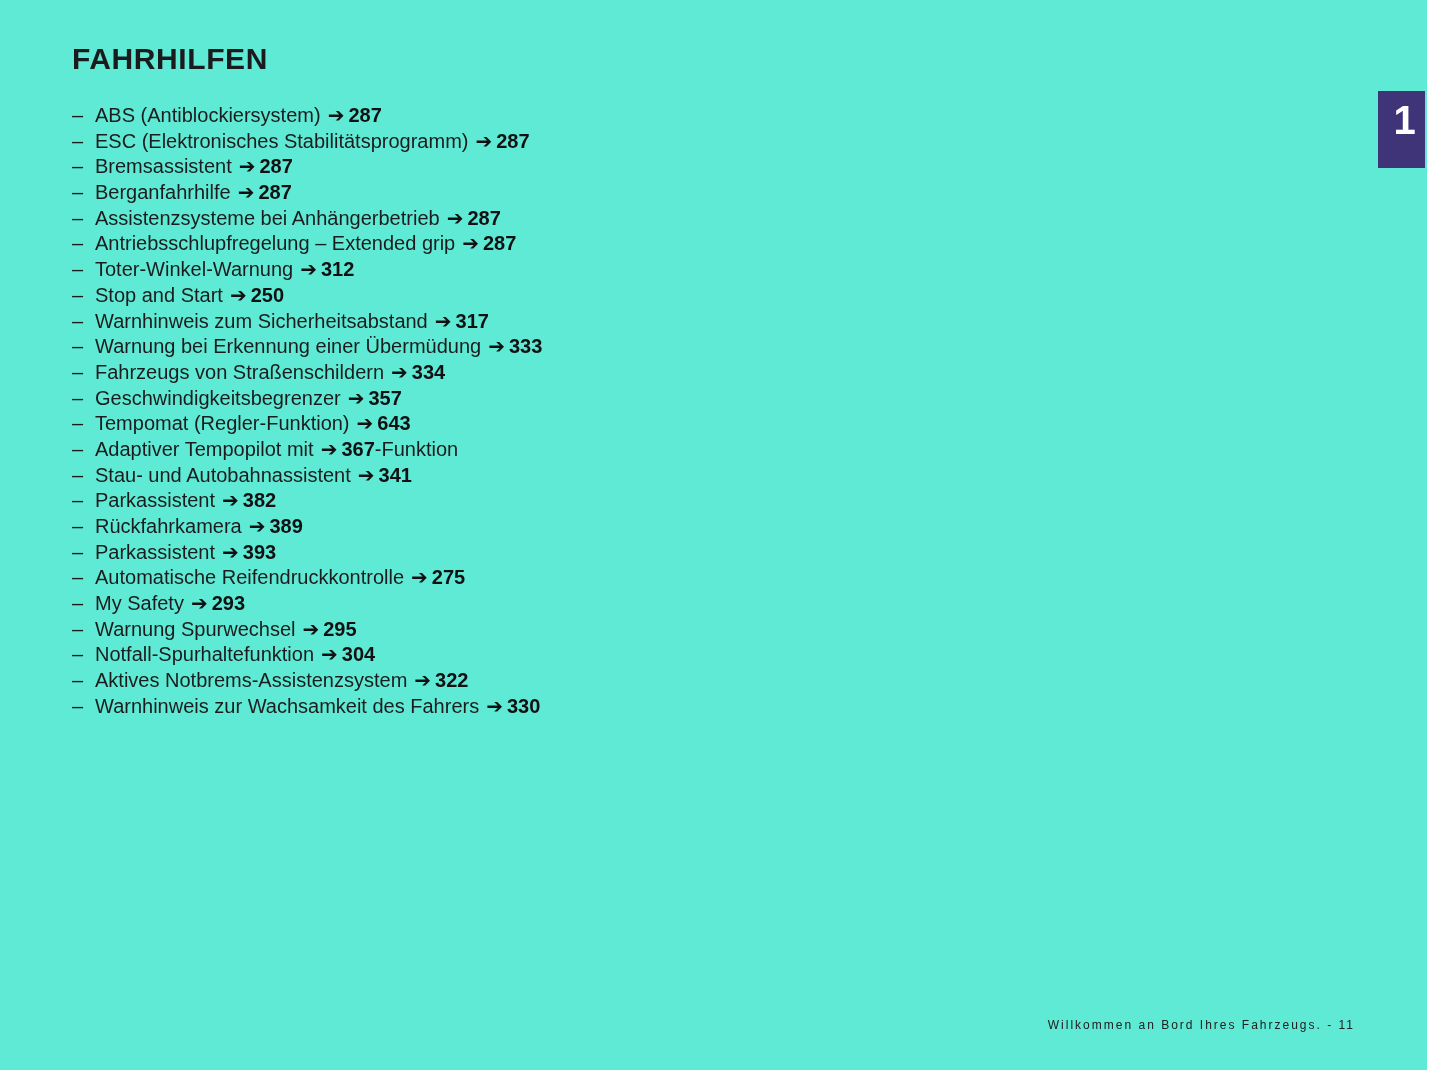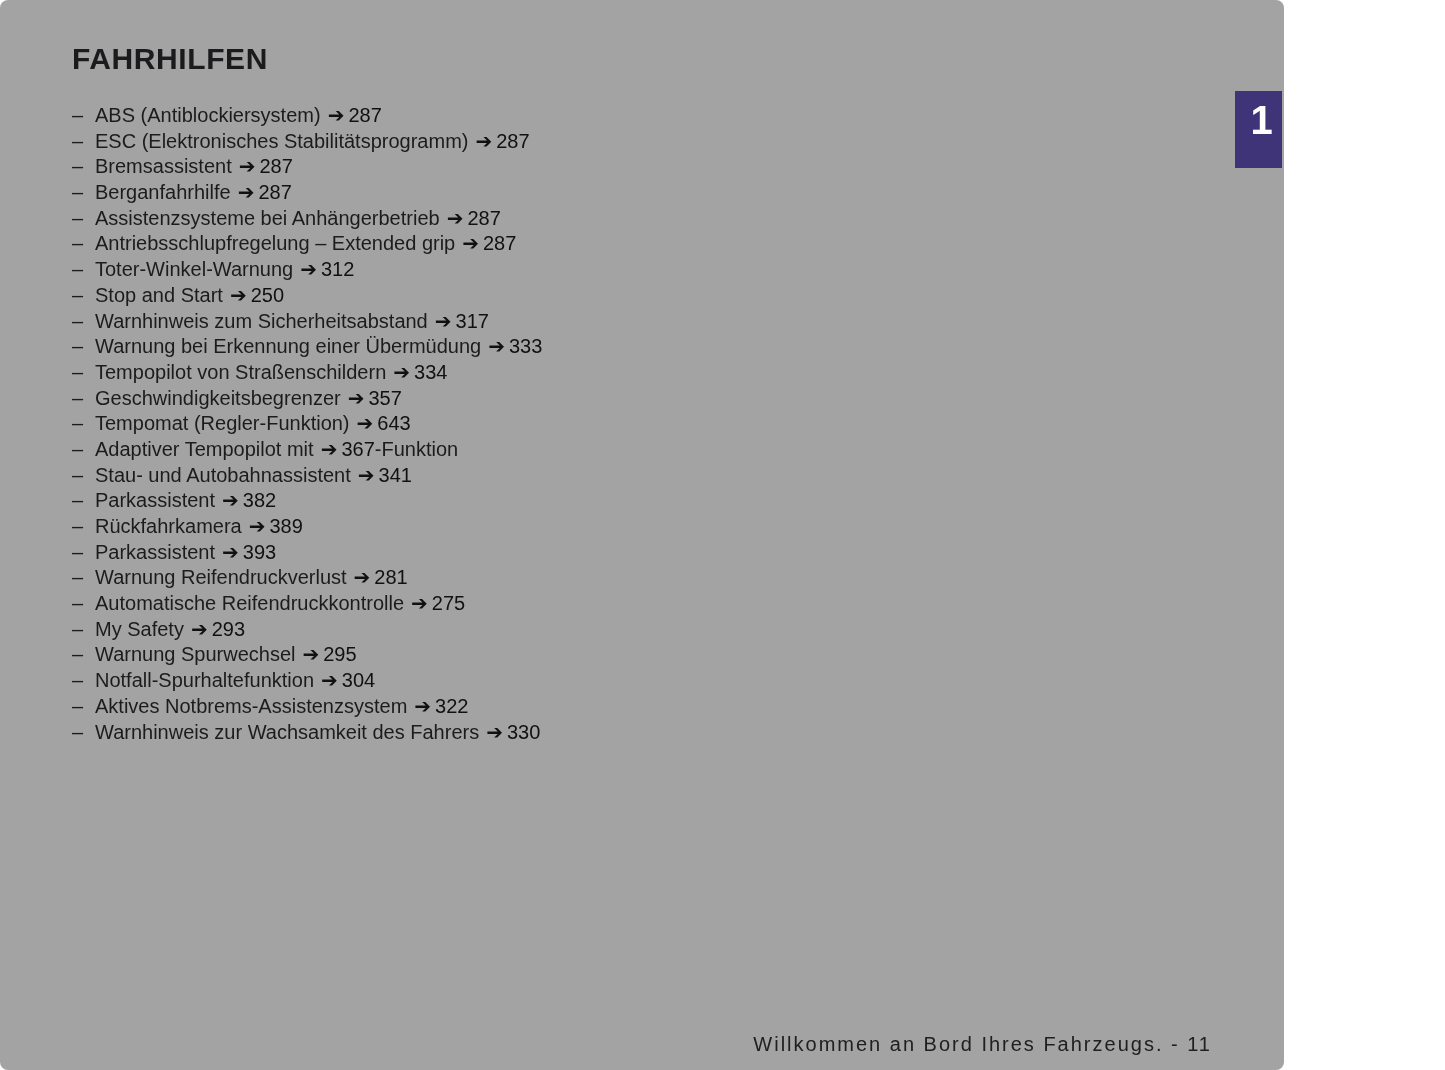--- a/index.html
+++ b/index.html
@@ -5,23 +5,22 @@
   * { margin: 0; padding: 0; box-sizing: border-box; }
   html, body {
     width: 1445px; height: 1070px;
     background: #ffffff;
     font-family: "Liberation Sans", "DejaVu Sans", sans-serif;
     color: #1c1c1e;
     overflow: hidden;
   }
   .page {
     position: relative;
-    width: 1284px; height: 1070px;
-    background: #a3a3a3;
-    border-radius: 8px;
+    width: 1427px; height: 1070px;
+    background: #5eead4;
   }
   .page-title {
     position: absolute;
     left: 72px; top: 42px;
     font-size: 30px;
     font-weight: 700;
     letter-spacing: 0.6px;
     color: #1b1b1d;
   }
   .toc-list {
@@ -39,21 +38,21 @@
   .toc-list .dash {
     display: inline-block;
     width: 23px;
   }
   .toc-list .arrow {
     font-weight: 700;
     margin: 0 4px 0 7px;
     color: #111113;
   }
   .toc-list .pagenum {
-    font-weight: 400;
+    font-weight: 700;
     color: #111113;
     text-align: right;
   }
   .toc-list .suffix {
     font-weight: 400;
   }
   .chapter-tab {
     position: absolute;
     top: 91px;
     right: 2px;
@@ -68,22 +67,22 @@
     color: #ffffff;
     font-size: 40px;
     font-weight: 700;
     line-height: 1;
     margin-top: 9px;
     margin-left: 6px;
   }
   .footer {
     position: absolute;
     right: 72px;
-    bottom: 14px;
-    font-size: 20px;
+    bottom: 38px;
+    font-size: 12px;
     letter-spacing: 2px;
     color: #202022;
     white-space: nowrap;
   }
 </style>
 </head>
 <body>
 
 <div class="page">
 
@@ -124,21 +123,21 @@
 
     <li>
       <span class="dash">–</span><span class="label">Warnhinweis zum Sicherheitsabstand</span><span class="arrow">➔</span><span class="pagenum">317</span><span class="suffix"></span>
     </li>
 
     <li>
       <span class="dash">–</span><span class="label">Warnung bei Erkennung einer Übermüdung</span><span class="arrow">➔</span><span class="pagenum">333</span><span class="suffix"></span>
     </li>
 
     <li>
-      <span class="dash">–</span><span class="label">Tempopilot von Straßenschildern</span><span class="arrow">➔</span><span class="pagenum">334</span><span class="suffix"></span>
+      <span class="dash">–</span><span class="label">Fahrzeugs von Straßenschildern</span><span class="arrow">➔</span><span class="pagenum">334</span><span class="suffix"></span>
     </li>
 
     <li>
       <span class="dash">–</span><span class="label">Geschwindigkeitsbegrenzer</span><span class="arrow">➔</span><span class="pagenum">357</span><span class="suffix"></span>
     </li>
 
     <li>
       <span class="dash">–</span><span class="label">Tempomat (Regler-Funktion)</span><span class="arrow">➔</span><span class="pagenum">643</span><span class="suffix"></span>
     </li>
 
@@ -156,23 +155,20 @@
 
     <li>
       <span class="dash">–</span><span class="label">Rückfahrkamera</span><span class="arrow">➔</span><span class="pagenum">389</span><span class="suffix"></span>
     </li>
 
 
     <li>
       <span class="dash">–</span><span class="label">Parkassistent</span><span class="arrow">➔</span><span class="pagenum">393</span><span class="suffix"></span>
     </li>
 
-    <li>
-      <span class="dash">–</span><span class="label">Warnung Reifendruckverlust</span><span class="arrow">➔</span><span class="pagenum">281</span><span class="suffix"></span>
-    </li>
 
     <li>
       <span class="dash">–</span><span class="label">Automatische Reifendruckkontrolle</span><span class="arrow">➔</span><span class="pagenum">275</span><span class="suffix"></span>
     </li>
 
     <li>
       <span class="dash">–</span><span class="label">My Safety</span><span class="arrow">➔</span><span class="pagenum">293</span><span class="suffix"></span>
     </li>
 
     <li>

